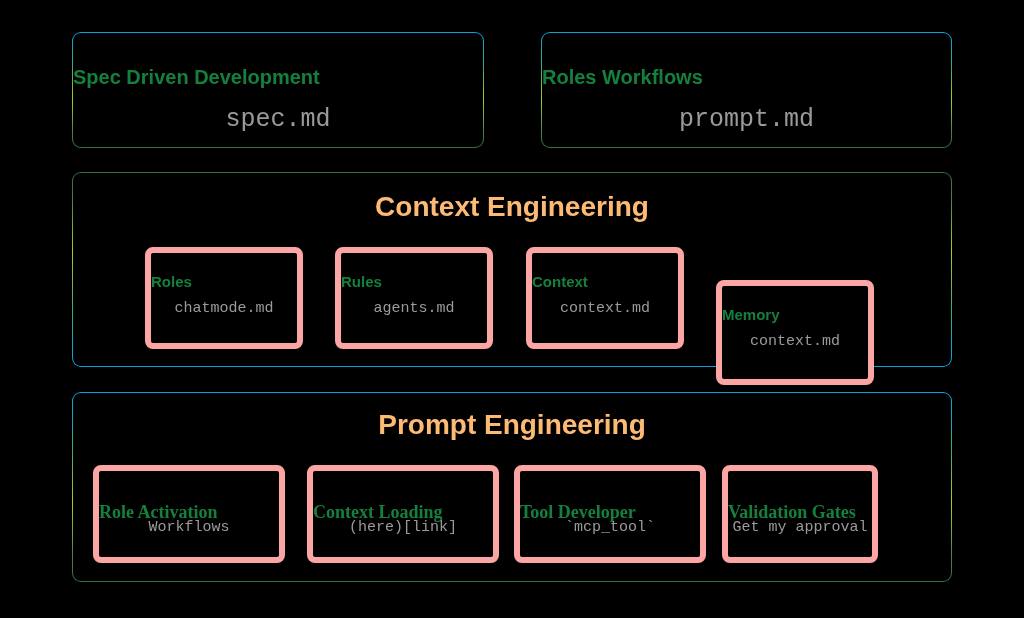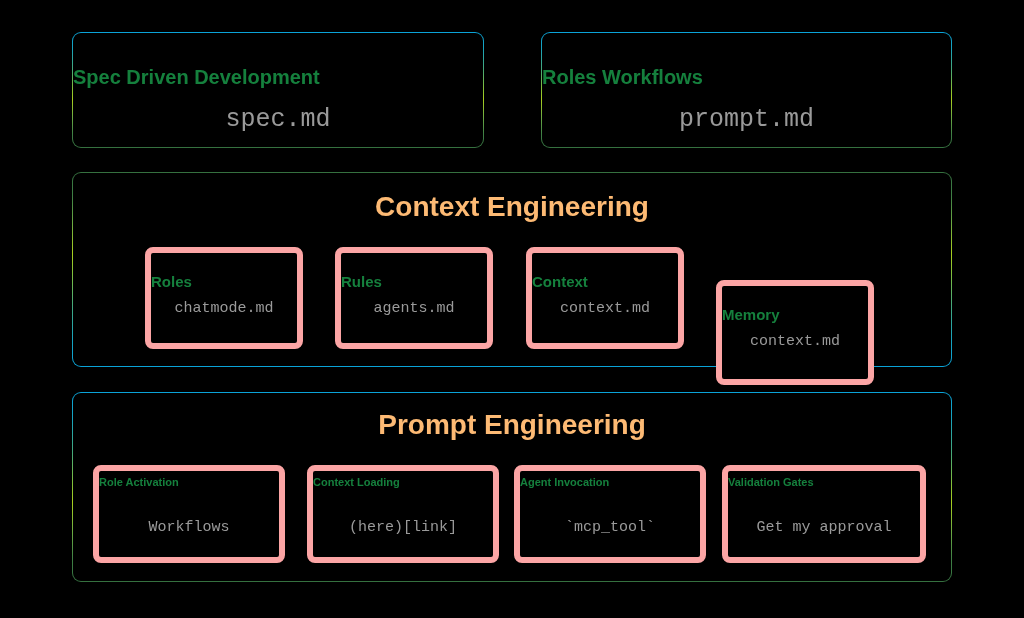--- a/index.html
+++ b/index.html
@@ -99,21 +99,21 @@
 
   
   .hero .card-title { font-size: 20px; position: absolute; left:0; right:0; top: 33px; }
   .hero .card-sub   { font-size: 25px; position: absolute; left:0; right:0; top: 72px; }
 
   
   .ce-card .card-title { font-size: 15px; position: absolute; left:0; right:0; top: 20px; }
   .ce-card .card-sub   { font-size: 15px; position: absolute; left:0; right:0; top: 47px; }
 
   
-  .pe-card .card-title { font-size: 11px; position: absolute; left:0; right:0; top: 5px; }
+  .pe-card .card-title { font-size: 18px; position: absolute; left:0; right:0; top: 31px; font-family: Liberation Serif, serif; }
   .pe-card .card-sub   { font-size: 15px; position: absolute; left:0; right:0; top: 48px; }
 </style>
 </head>
 <body>
 
 <div id="canvas">
 
   <div class="gbox grad-bg hero" style="left:72px; top:32px; width:412px; height:116px;">
     <div class="inner">
       <div class="card-title">Spec Driven Development</div>
@@ -165,25 +165,25 @@
         <div class="card-title">Role Activation</div>
         <div class="card-sub">Workflows</div>
       </div>
 
       <div class="scard pe-card" style="left:234px; top:72px; width:192px; height:98px;">
         <div class="card-title">Context Loading</div>
         <div class="card-sub">(here)[link]</div>
       </div>
 
       <div class="scard pe-card" style="left:441px; top:72px; width:192px; height:98px;">
-        <div class="card-title">Agent Invocation</div>
+        <div class="card-title">Tool Developer</div>
         <div class="card-sub">`mcp_tool`</div>
       </div>
 
-      <div class="scard pe-card" style="left:649px; top:72px; width:204px; height:98px;">
+      <div class="scard pe-card" style="left:649px; top:72px; width:156px; height:98px;">
         <div class="card-title">Validation Gates</div>
         <div class="card-sub">Get my approval</div>
       </div>
 
     </div>
   </div>
 
 </div>
 
 </body></html>

